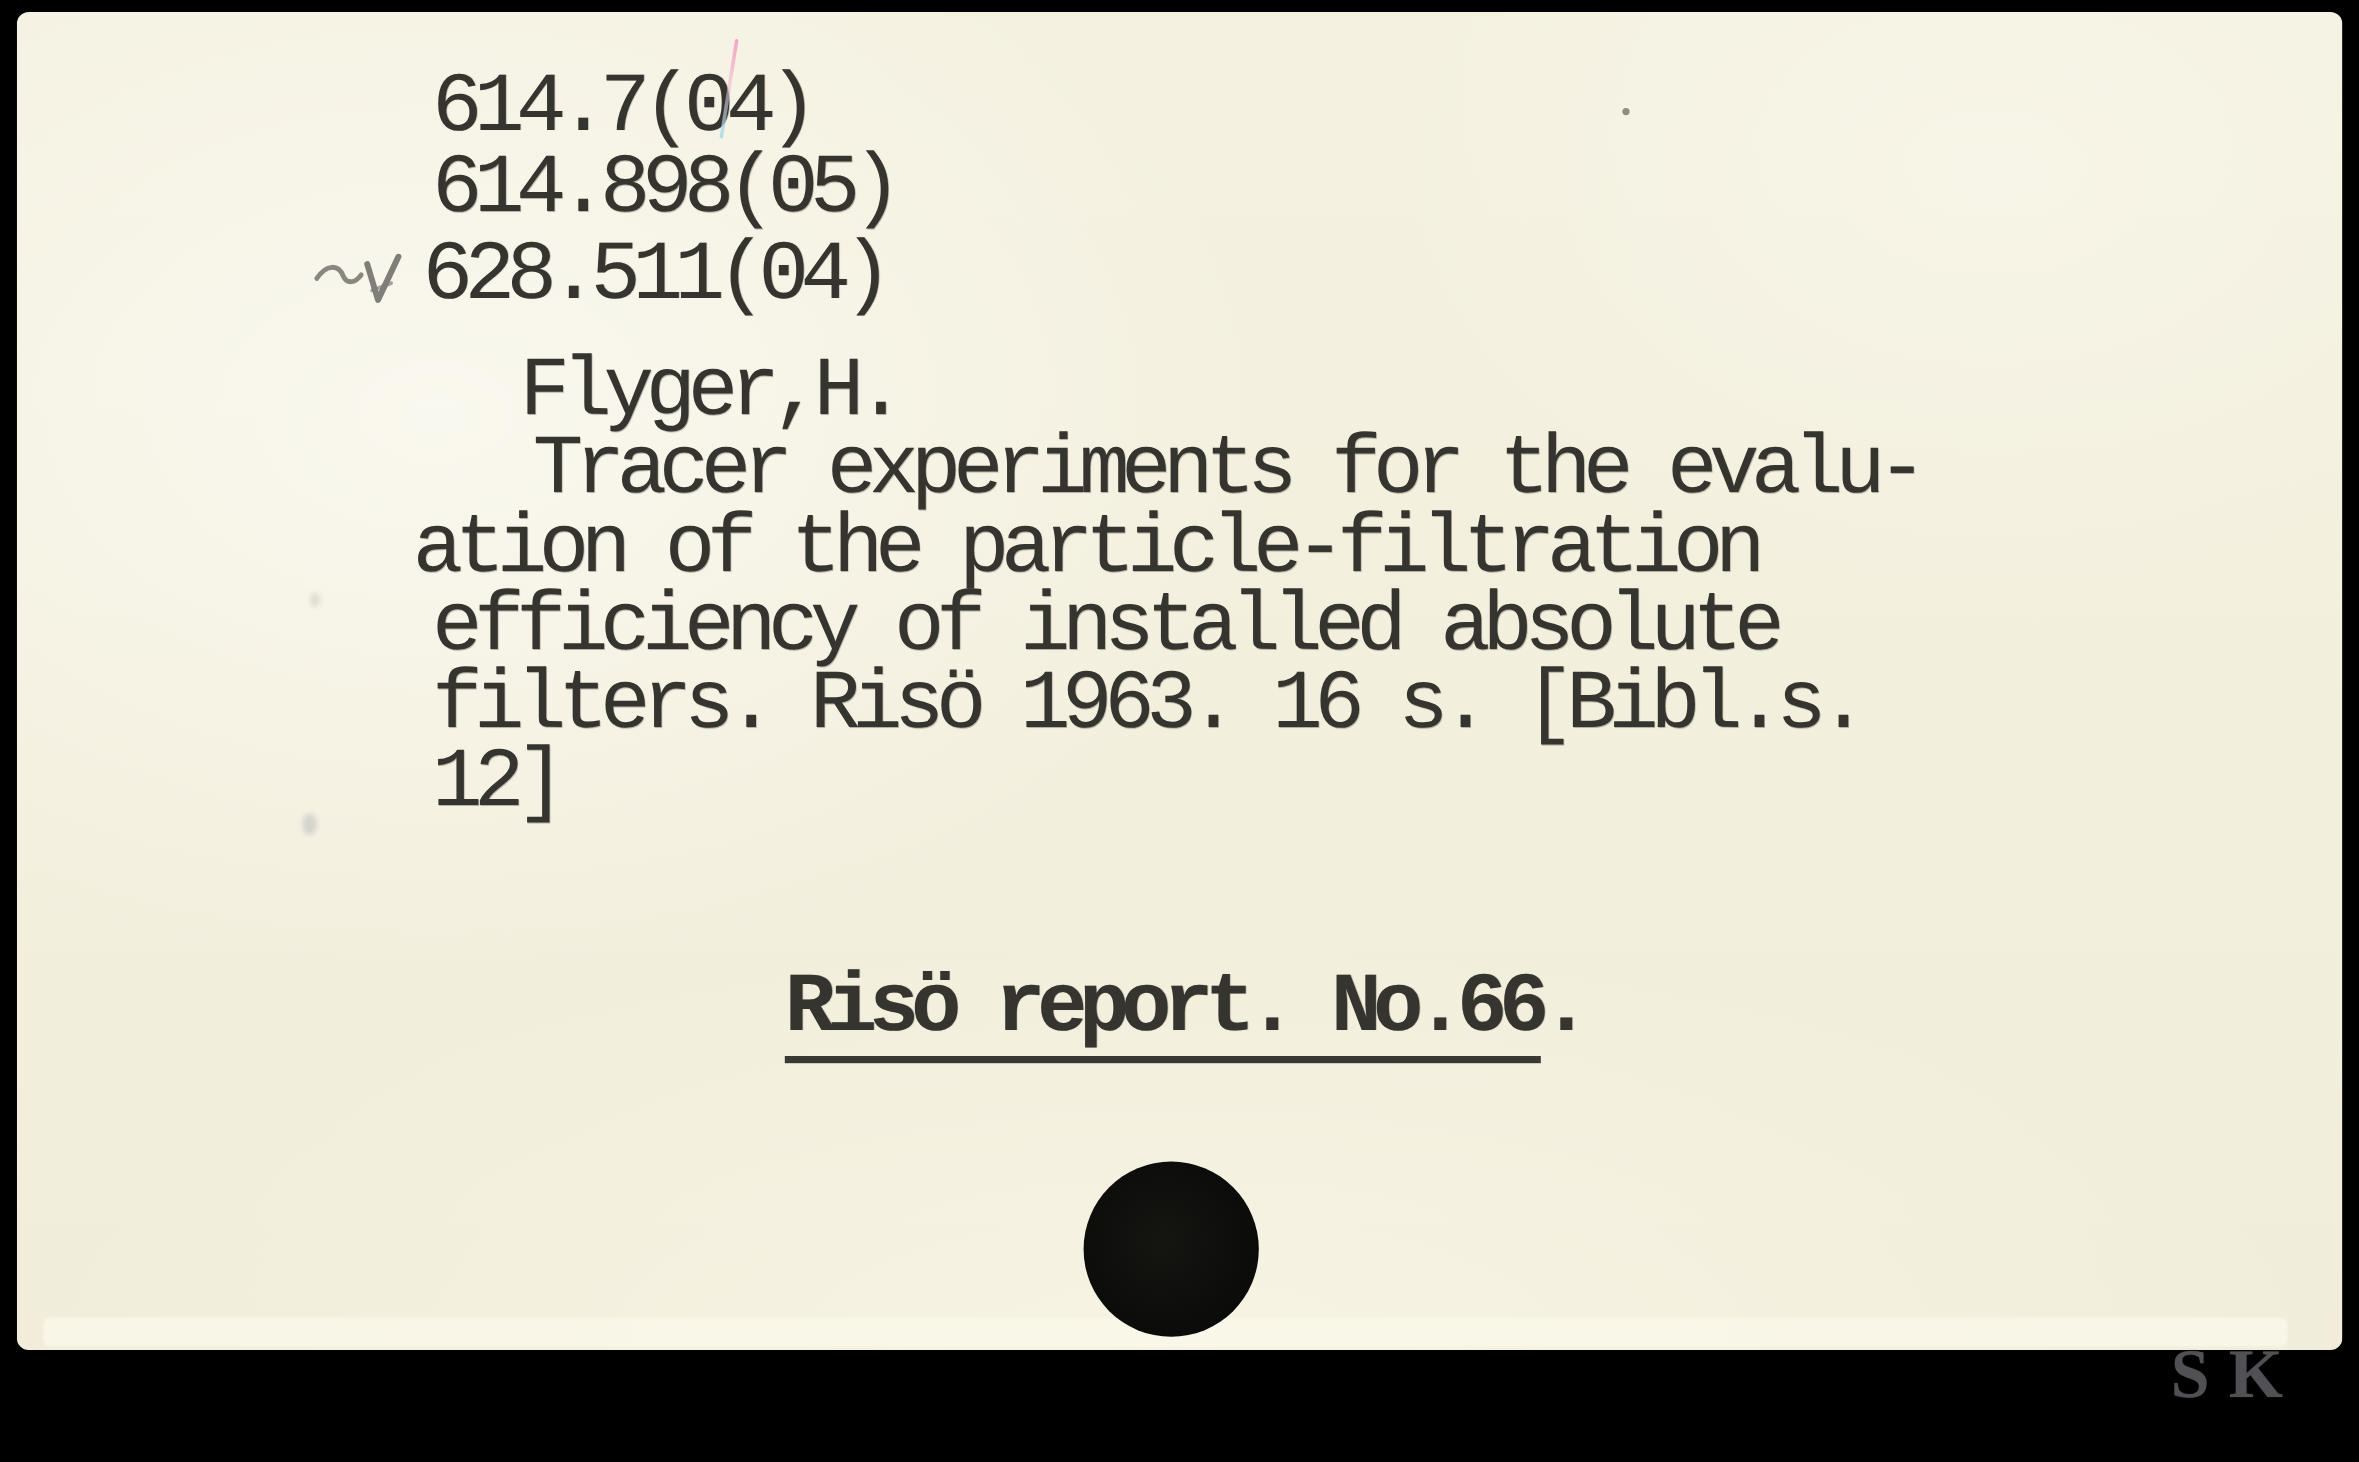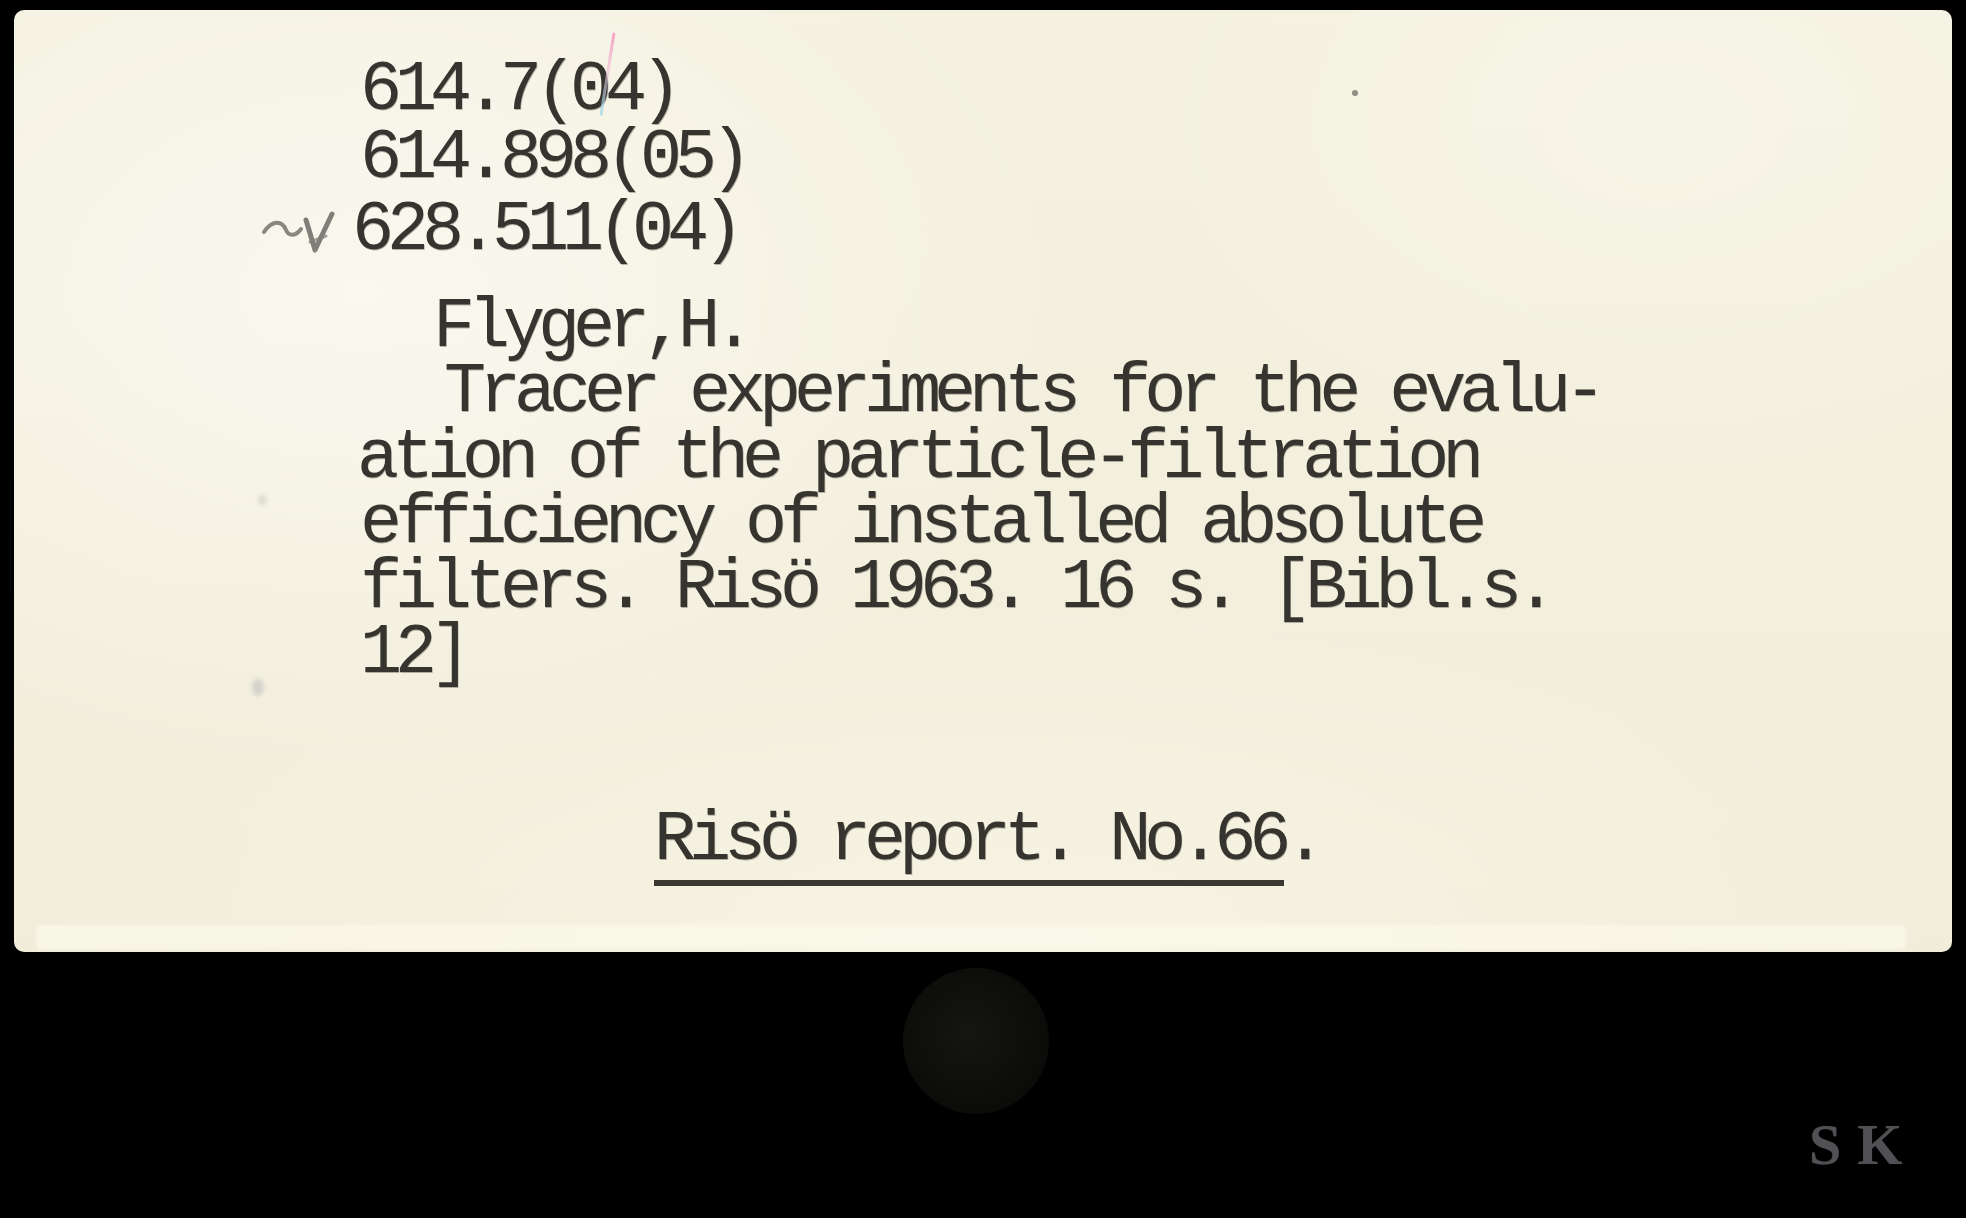--- a/index.html
+++ b/index.html
@@ -13,21 +13,21 @@
     height: 1218px;
     background: #000;
     overflow: hidden;
     font-family: "Liberation Mono", "DejaVu Sans Mono", monospace;
   }
   .card {
     position: absolute;
     left: 14px;
     top: 10px;
     width: 1938px;
-    height: 942px;
+    height: 1115px;
     border-radius: 10px;
     background:
       radial-gradient(1200px 800px at 18% 30%, rgba(255,255,252,0.55), rgba(255,255,252,0) 60%),
       radial-gradient(900px 600px at 85% 12%, rgba(255,255,250,0.30), rgba(255,255,250,0) 60%),
       radial-gradient(1400px 500px at 50% 100%, rgba(251,249,235,0.55), rgba(251,249,235,0) 70%),
       linear-gradient(180deg, #f4f1e0 0%, #f3efdd 60%, #f1edda 100%);
   }
   .bottom-light-band {
     position: absolute;
     left: 22px;
@@ -46,25 +46,25 @@
     line-height: 70px;
     letter-spacing: -7px;
     color: #36342e;
     text-shadow: 0.6px 0.6px 0.6px rgba(54,52,46,0.35);
   }
   .c1 { left: 346px; top: 46px; }
   .c2 { left: 346px; top: 114px; }
   .c3 { left: 338px; top: 186px; }
   .author { left: 382px; top: 283px; margin-left: 37px; }
   .t1 { left: 430px; top: 348px; }
-  .t2 { left: 343px; top: 414px; }
+  .t2 { left: 330px; top: 414px; }
   .t3 { left: 346px; top: 479px; }
   .t4 { left: 346px; top: 544px; }
   .t5 { left: 346px; top: 609px; text-align: right; }
-  .series-line { left: 430px; top: 726px; }
+  .series-line { left: 430px; top: 726px; font-weight: bold; }
   .underlined {
     display: inline-block;
     border-bottom: 6px solid #3a3832;
     padding-bottom: 4px;
   }
   .pencil-check {
     position: absolute;
     left: 246px;
     top: 196px;
     width: 84px;

